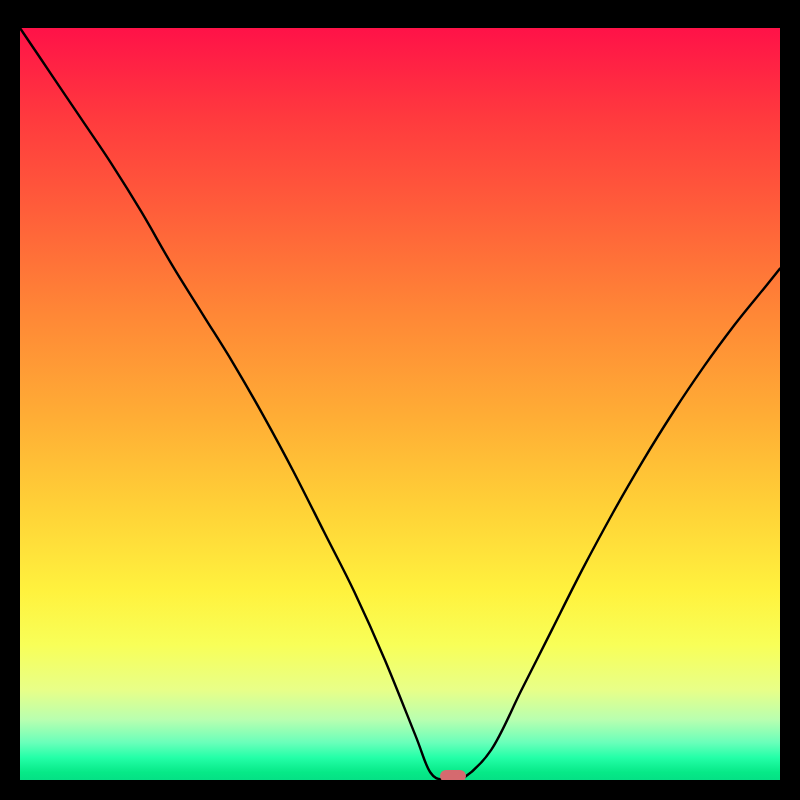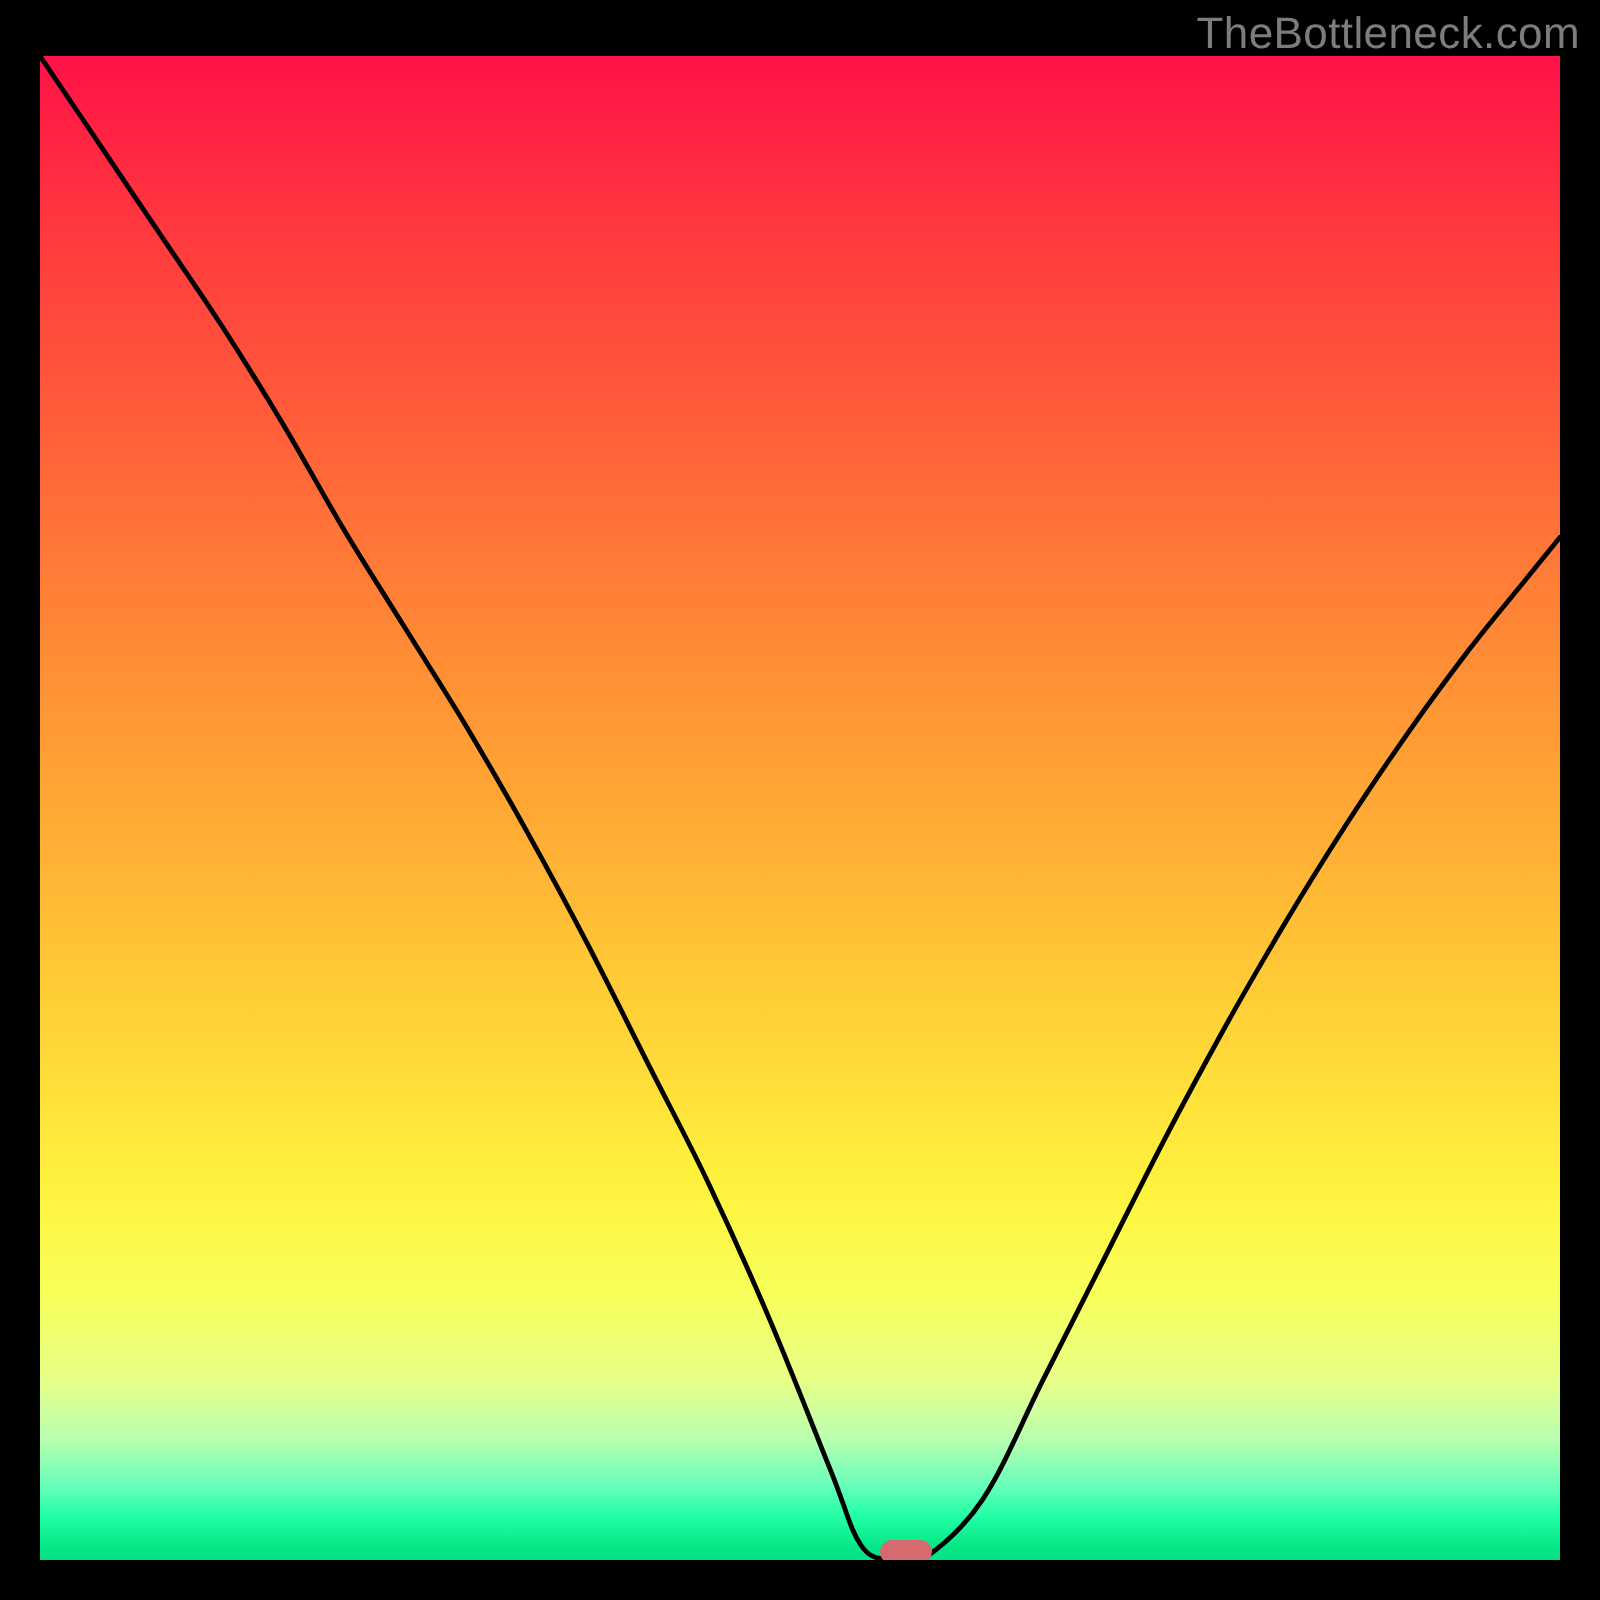--- a/index.html
+++ b/index.html
@@ -73,21 +73,20 @@
     border-radius: 6px;
     background: #d56a6f;
     transform: translate(-50%, -50%);
     z-index: 3;
   }
 </style>
 </head>
 <body>
 
 <div class="frame">
-  <div class="watermark">TheBottleneck.com</div>
 
   <div class="plot-area">
     <div class="gradient"></div>
 
     <svg class="curve" viewBox="0 0 760 752" preserveAspectRatio="none">
       <path id="curve-path" fill="none" stroke="#000" stroke-width="2.4" stroke-linejoin="round" stroke-linecap="round" d="M0.0 0.0 C 5.5 8.1, 19.5 28.9, 30.4 45.1 C 41.3 61.4, 49.9 74.0, 60.8 90.2 C 71.7 106.5, 80.3 118.4, 91.2 135.4 C 102.1 152.3, 110.7 166.0, 121.6 184.2 C 132.5 202.5, 141.1 218.6, 152.0 236.9 C 162.9 255.2, 171.5 268.2, 182.4 285.8 C 193.3 303.4, 201.9 316.4, 212.8 334.6 C 223.7 352.9, 232.3 367.7, 243.2 387.3 C 254.1 406.9, 262.7 422.7, 273.6 443.7 C 284.5 464.7, 293.1 482.2, 304.0 503.8 C 314.9 525.5, 323.5 541.0, 334.4 564.0 C 345.3 587.0, 353.9 606.0, 364.8 631.7 C 375.7 657.4, 387.0 686.6, 395.2 706.9 C 403.4 727.2, 404.9 736.4, 410.4 744.5 C 415.9 752.6, 420.1 750.6, 425.6 752.0 C 431.1 753.4, 432.6 757.4, 440.8 752.0 C 449.0 746.6, 460.3 738.2, 471.2 721.9 C 482.1 705.7, 490.7 683.4, 501.6 661.8 C 512.5 640.1, 521.1 623.3, 532.0 601.6 C 542.9 579.9, 551.5 562.4, 562.4 541.4 C 573.3 520.5, 581.9 504.7, 592.8 485.0 C 603.7 465.4, 612.3 450.7, 623.2 432.4 C 634.1 414.1, 642.7 400.4, 653.6 383.5 C 664.5 366.6, 673.1 354.0, 684.0 338.4 C 694.9 322.8, 703.5 311.3, 714.4 297.0 C 725.3 282.8, 736.6 269.6, 744.8 259.4 C 753.0 249.3, 757.3 244.0, 760.0 240.6"></path>
     </svg>
 
     <div class="marker" id="marker" style="left: 433.2px; top: 748px;"></div>
   </div>

